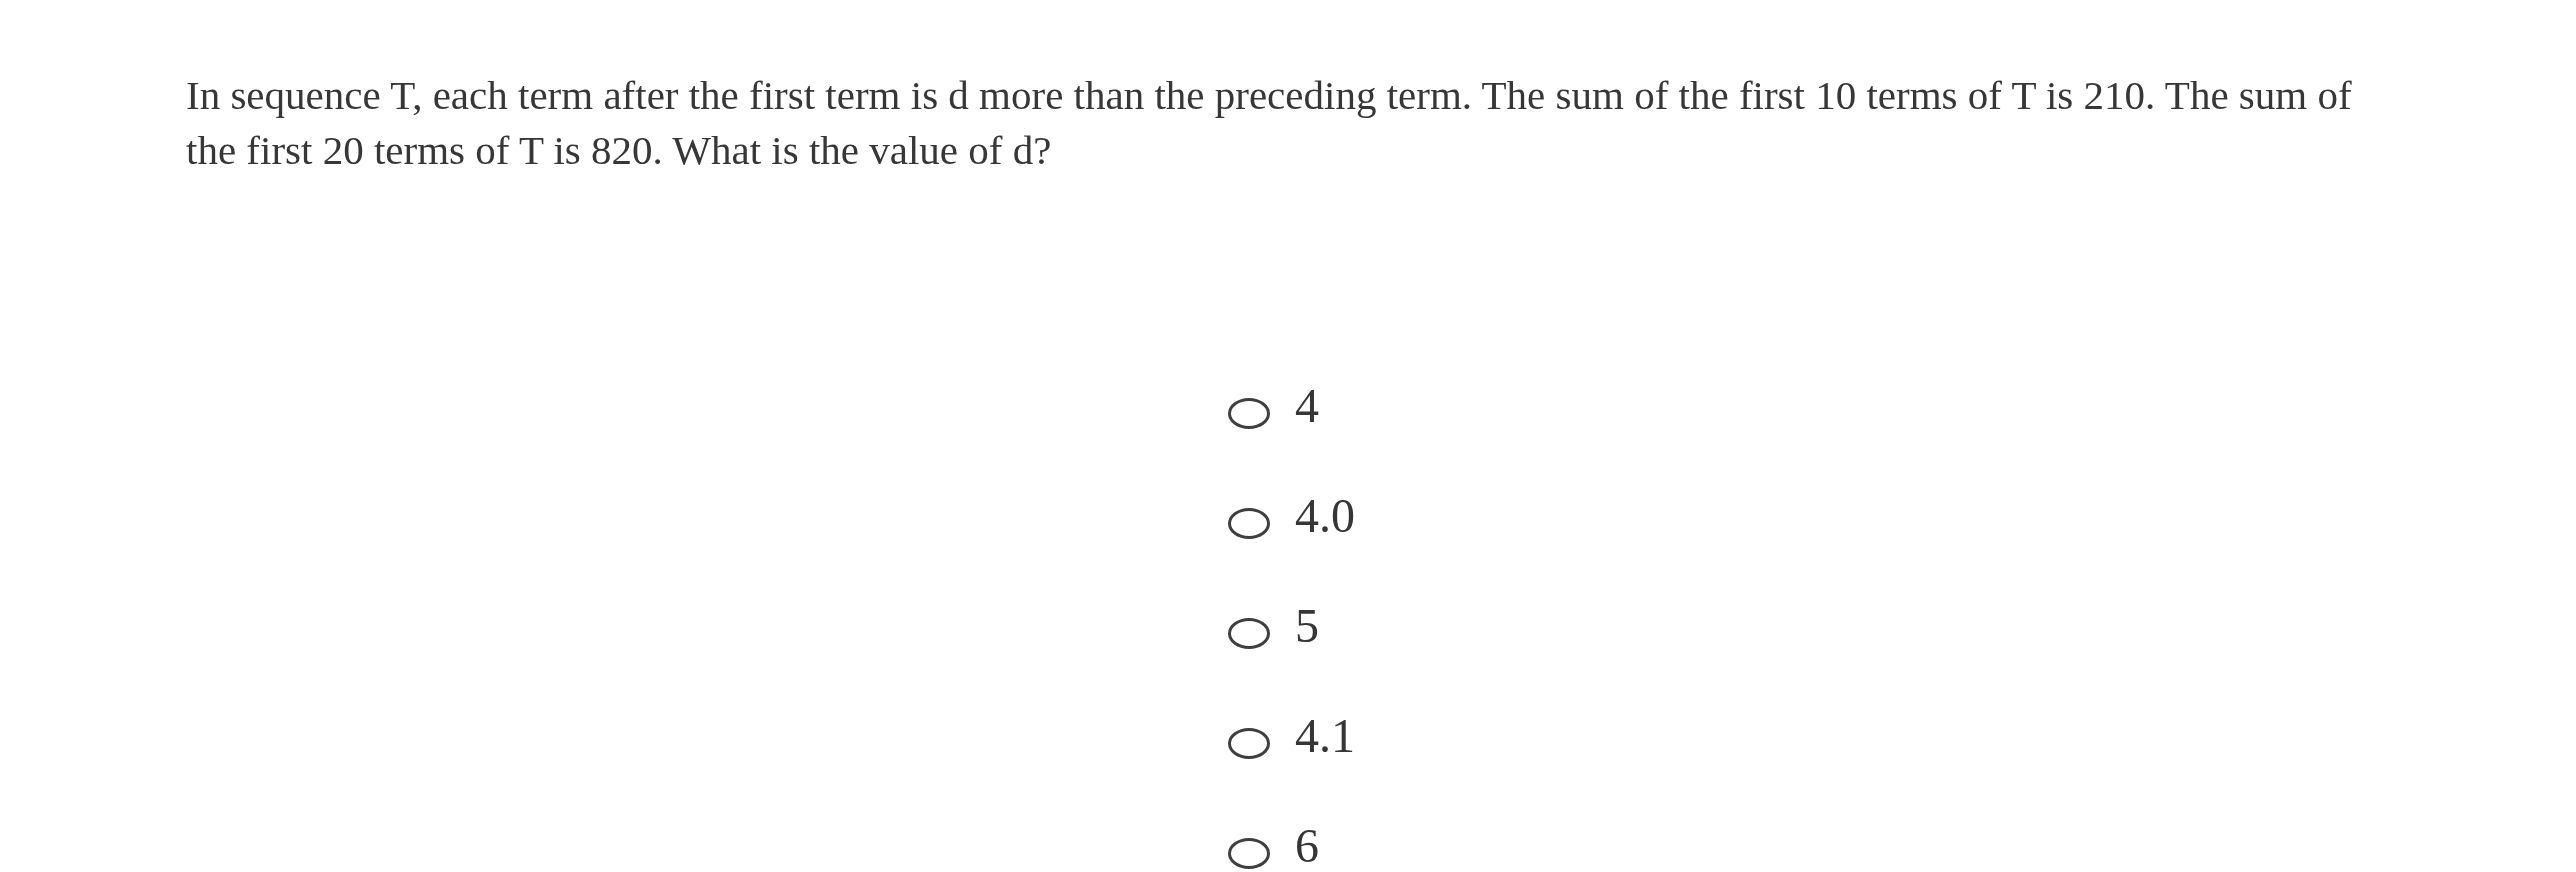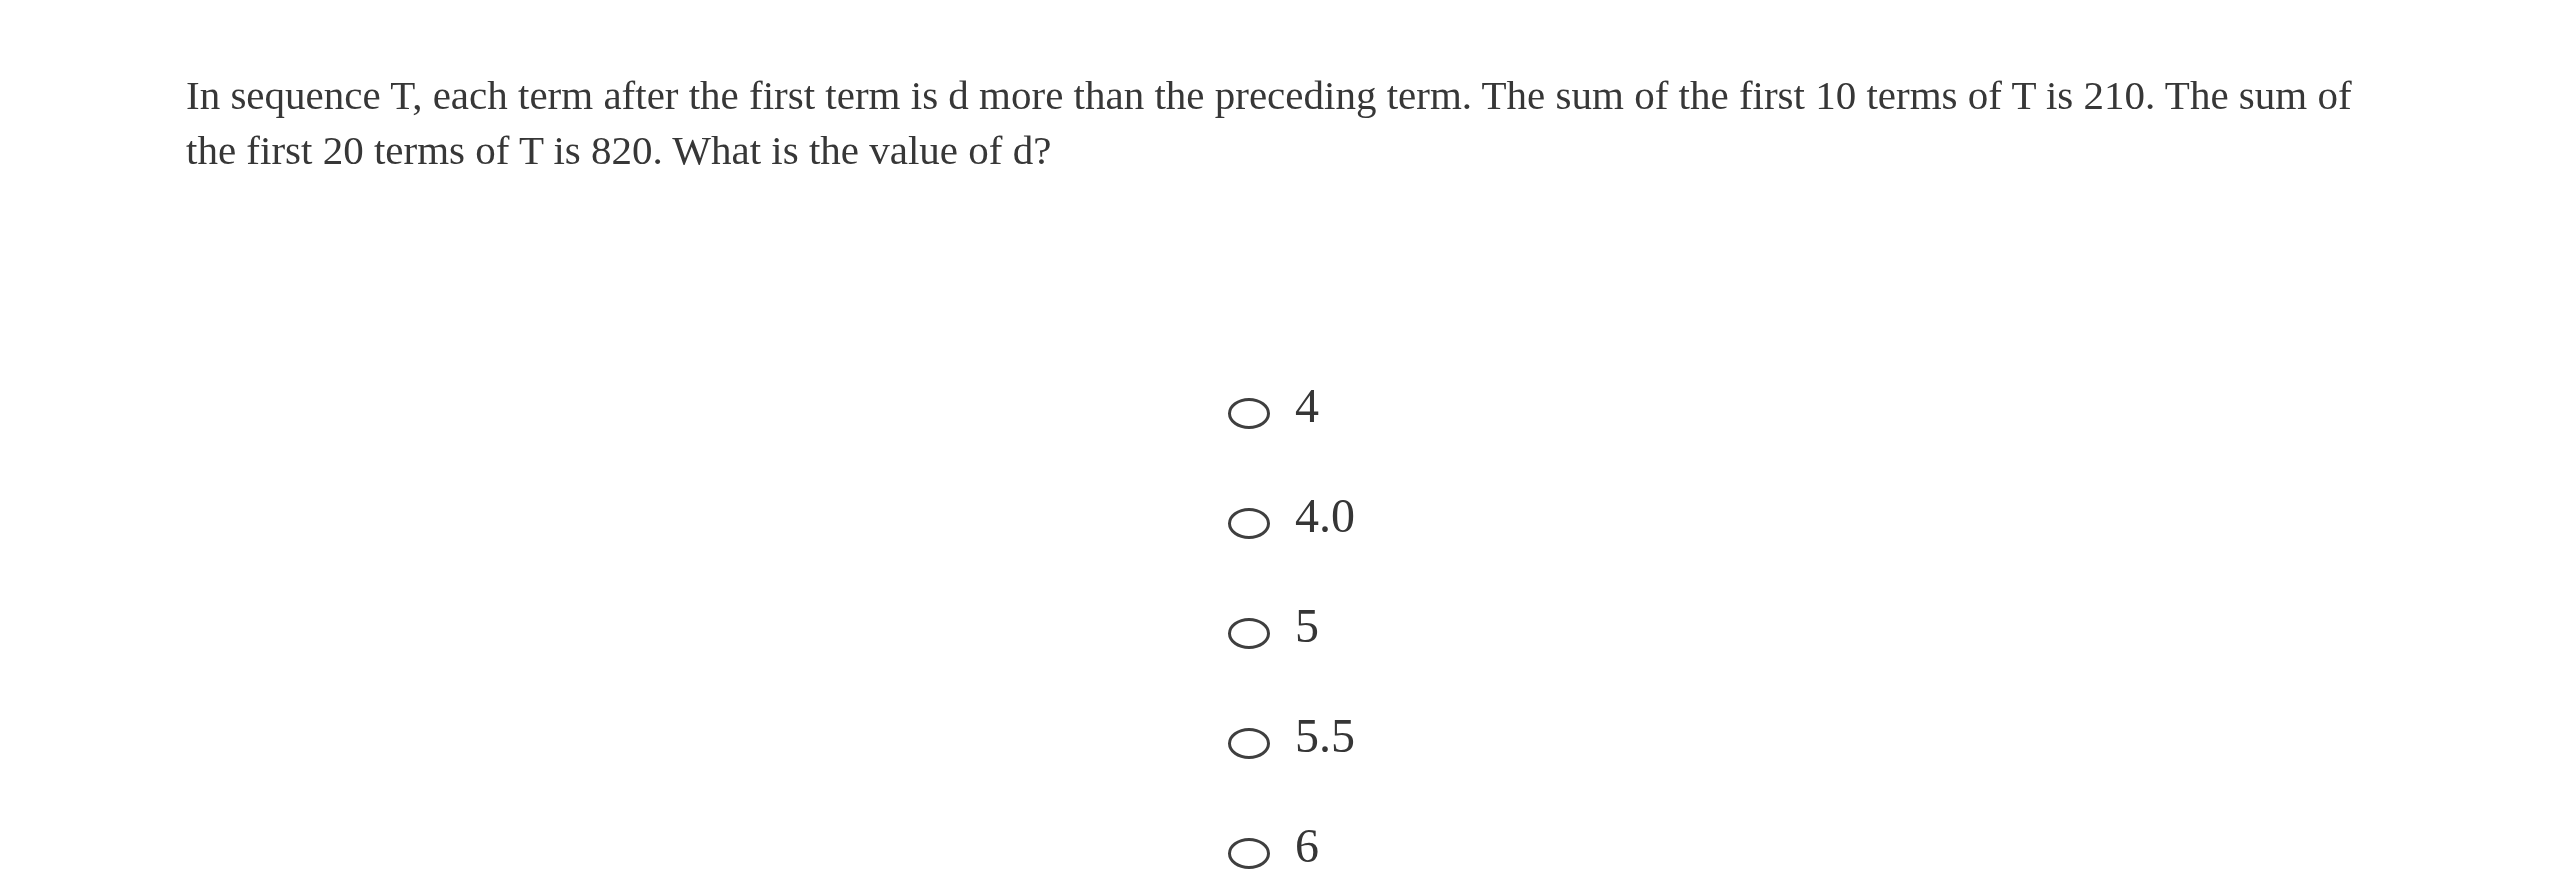--- a/index.html
+++ b/index.html
@@ -75,21 +75,21 @@
       <span class="option-label">4.0</span>
     </div>
 
     <div class="option-row">
       <span class="radio-ellipse"></span>
       <span class="option-label">5</span>
     </div>
 
     <div class="option-row">
       <span class="radio-ellipse"></span>
-      <span class="option-label">5.5</span>
+      <span class="option-label">4.1</span>
     </div>
 
     <div class="option-row">
       <span class="radio-ellipse"></span>
       <span class="option-label">6</span>
     </div>
 
   </div>
 </div>
 

